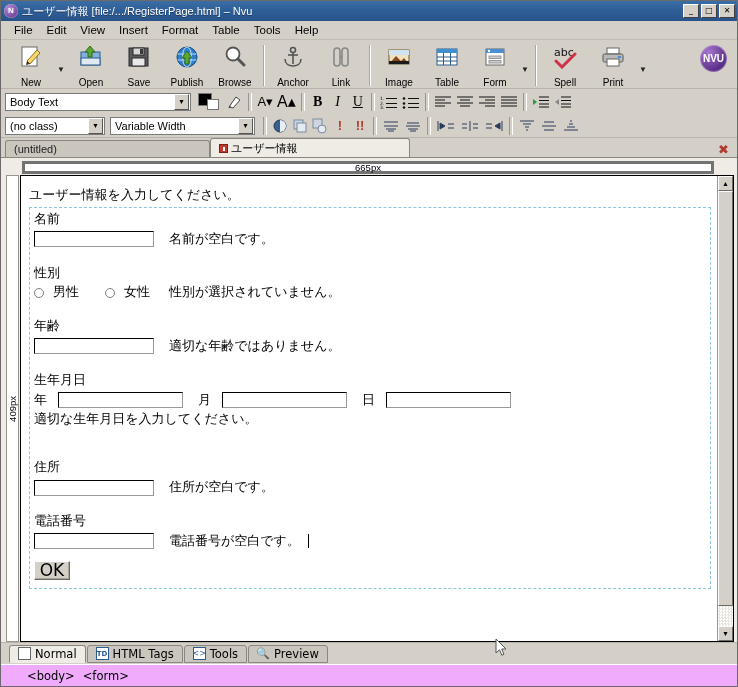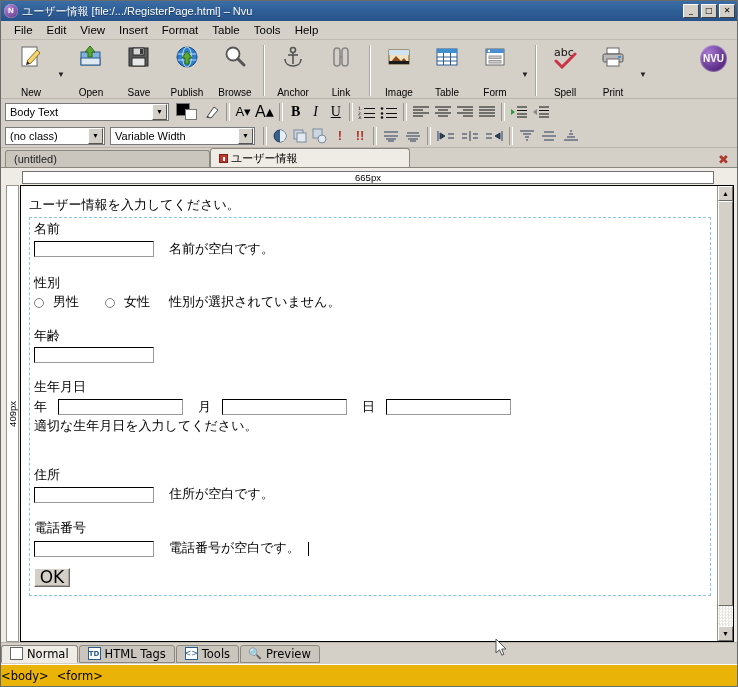--- a/index.html
+++ b/index.html
@@ -51,21 +51,21 @@
   .toolbar{
     flex:0 0 48px;display:flex;align-items:flex-start;
     background:#d4d0c8;padding:3px 4px 0 6px;box-sizing:border-box;
     border-bottom:1px solid #b8b4ac;
   }
   .tb-item{
     width:48px;display:flex;flex-direction:column;align-items:center;
     justify-content:flex-start;cursor:default;
   }
   .tb-item .glyph{height:27px;display:flex;align-items:center;justify-content:center;}
-  .tb-label{font-size:10px;margin-top:17px;}
+  .tb-label{font-size:10px;margin-top:7px;}
   .tb-arrow{
     width:12px;align-self:center;margin-top:8px;text-align:center;
     font-size:8px;color:#222;
   }
   .tb-sep{width:1px;align-self:stretch;margin:2px 4px;background:#aba79f;border-right:1px solid #fff;}
   .tb-spacer{flex:1;}
   .nvu-logo{
     width:27px;height:27px;border-radius:50%;margin:2px 6px 0 0;
     background:radial-gradient(circle at 32% 28%,#a678d0,#5a2b86 70%,#3e1c60);
     color:#fff;font-size:10px;font-weight:bold;
@@ -133,21 +133,21 @@
   
   .editor-outer{
     flex:1;display:flex;flex-direction:column;
     background:#efece5;border-top:1px solid #8a8680;
     padding:2px 3px 0 3px;box-sizing:border-box;min-height:0;
   }
   .hruler{
     height:15px;flex:0 0 15px;display:flex;align-items:center;margin-left:18px;margin-right:20px;
   }
   .hruler-box{
-    flex:1;height:13px;background:#fff;border:1px solid #737373;
+    flex:1;height:13px;background:#fff;border:3px solid #737373;
     display:flex;align-items:center;justify-content:center;font-size:9.5px;
     box-sizing:border-box;
   }
   .editor-mid{flex:1;display:flex;min-height:0;}
   .vruler{
     width:16px;flex:0 0 16px;display:flex;align-items:center;justify-content:center;
     background:#efece5;
   }
   .vruler-box{
     width:13px;height:100%;background:#fff;border:1px solid #9a968e;
@@ -209,21 +209,21 @@
   .sb-thumb{
     flex:1;background:#d4d0c8;margin:0;
     border:1px solid #fff;border-right-color:#6d6a64;border-bottom-color:#6d6a64;box-sizing:border-box;
   }
   .sb-bottomgap{height:20px;flex:0 0 20px;background:
     repeating-conic-gradient(#e8e5de 0% 25%, #fff 0% 50%) 0 0/3px 3px;}
 
   
   .viewbar{
     flex:0 0 22px;display:flex;align-items:center;
-    background:#d4d0c8;box-sizing:border-box;gap:0;
+    background:#d4d0c8;padding-left:8px;box-sizing:border-box;gap:0;
     border-top:1px solid #b8b4ac;
   }
   .vtab{
     height:18px;display:flex;align-items:center;gap:4px;padding:0 8px;
     font-size:11.5px;box-sizing:border-box;border:1px solid #8a8680;
     border-top-left-radius:3px;border-top-right-radius:3px;
     background:#cac6be;margin-right:1px;cursor:default;
     font-family:"DejaVu Sans",sans-serif;
   }
   .vtab.active{background:#efece5;border-bottom-color:#efece5;}
@@ -232,21 +232,21 @@
     font-size:8px;box-sizing:border-box;
   }
   .ico-page{background:#fff;border:1px solid #666;}
   .ico-td{background:#fff;border:1px solid #2c5d8f;color:#2c5d8f;font-size:7px;font-weight:bold;}
   .ico-src{background:#fff;border:1px solid #2c5d8f;color:#2c5d8f;font-size:8px;}
   .ico-mag{color:#2c5d8f;font-size:11px;}
 
   
   .statusbar{
     flex:0 0 22px;display:flex;align-items:center;
-    background:#eab308;padding-left:0;box-sizing:border-box;
+    background:#f0abfc;padding-left:26px;box-sizing:border-box;
     border-top:1px solid #fff;font-family:"DejaVu Sans",sans-serif;font-size:11.5px;gap:8px;
   }
 
   
   .cursor{position:absolute;left:494px;top:637px;width:12px;height:19px;pointer-events:none;}
 </style>
 </head>
 <body>
 
 <div class="app">
@@ -419,21 +419,21 @@
       <div class="tb-label">Print</div>
     </div>
     <div class="tb-arrow">▼</div>
 
     <div class="tb-spacer"></div>
 
     <div class="nvu-logo">NVU</div>
   </div>
 
   <div class="fmtbar">
-    <div class="combo" style="width:164px">
+    <div class="combo" style="width:186px">
       <span class="cb-txt">Body Text</span>
       <span class="cb-btn">▼</span>
     </div>
     <div class="swatch-wrap">
       <div class="sw-black"></div>
       <div class="sw-white"></div>
     </div>
     <div class="ibtn">
       <svg width="17" height="16" viewBox="0 0 17 16">
           <path d="M3 13 L10 3 L14 6 L7 14 Z" fill="#fff" stroke="#444"></path>
@@ -626,20 +626,21 @@
               <span class="rad"></span>
               <span>女性</span>
               <span class="msg" style="margin-left:12px">性別が選択されていません。</span>
             </div>
 
             <div class="spacer-line"></div>
 
             <div class="lbl">年齢</div>
             <div class="row">
               <span class="txtin"></span>
+              <span class="msg">適切な年齢ではありません。</span>
             </div>
 
             <div class="spacer-line"></div>
 
             <div class="lbl">生年月日</div>
             <div class="row">
               <span>年</span>
               <span class="txtin wide" style="margin-left:4px"></span>
               <span style="margin-left:8px">月</span>
               <span class="txtin wide" style="margin-left:4px"></span>

